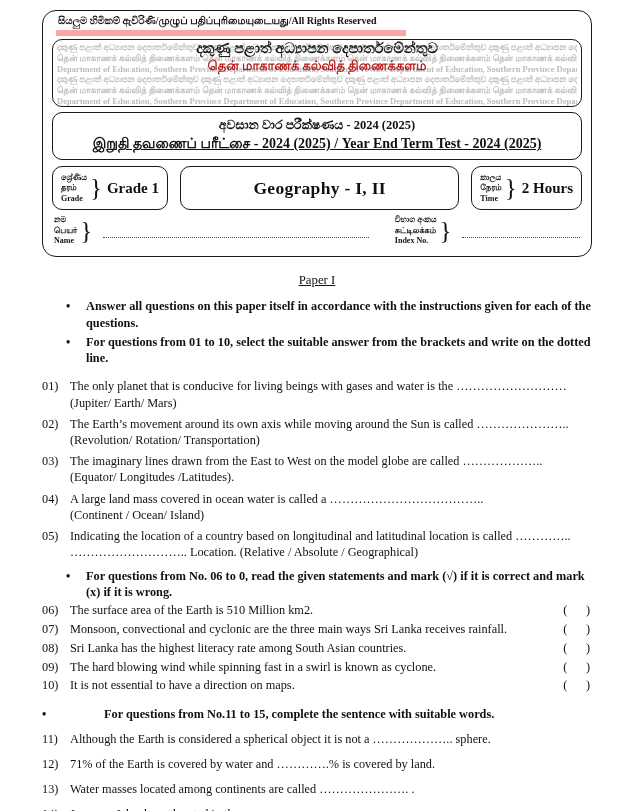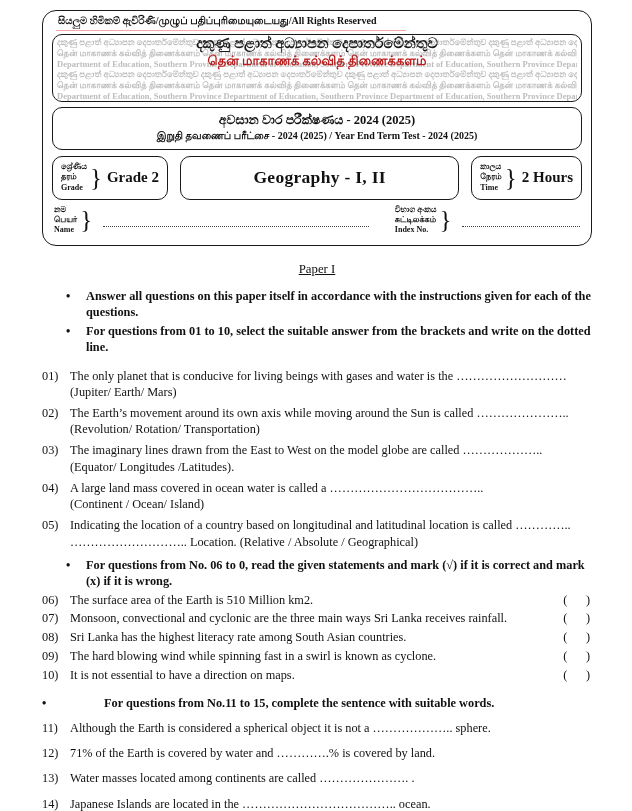--- a/index.html
+++ b/index.html
@@ -9,21 +9,21 @@
     position: relative; font-family: "Liberation Serif", serif; color: #111;
     padding: 10px 40px 0 42px; overflow: hidden;
   }
   
   .outer-box {
     border: 1.6px solid #1a1a1a; border-radius: 14px;
     padding: 3px 9px 9px 9px;
   }
   .rights-line { font-size: 10px; font-weight: bold; padding-left: 4px; }
   .rights-line span {
-    display: inline-block; border-bottom: 1px solid #fca5a5;
+    display: inline-block; border-bottom: 6px solid #fca5a5;
     padding: 1px 30px 2px 2px;
   }
   .dept-box {
     border: 1.6px solid #1a1a1a; border-radius: 10px; margin-top: 3px;
     position: relative; height: 68px; overflow: hidden;
   }
   .wm {
     position: absolute; inset: 0; padding: 2px 4px; color: #bdbdbd;
     font-size: 8.5px; line-height: 10.8px; font-weight: bold;
   }
@@ -34,21 +34,21 @@
     font-weight: bold; line-height: 1.22;
   }
   .dept-si { font-size: 14.5px; color: #1b1b1b; }
   .dept-ta { font-size: 13px;  color: #b91c1c; }
   .dept-en { font-size: 12.5px; color: #000; }
   .exam-box {
     border: 1.6px solid #1a1a1a; border-radius: 10px; margin-top: 5px;
     text-align: center; padding: 3px 4px 5px 4px; line-height: 1.45;
   }
   .exam-si   { font-size: 12.5px; font-weight: bold; }
-  .exam-taen { font-size: 10px; font-weight: bold; }
+  .exam-taen { font-size: 14px; font-weight: bold; text-decoration: underline; }
   .meta-row { display: flex; gap: 12px; margin-top: 6px; }
   .pill {
     border: 1.6px solid #1a1a1a; border-radius: 10px;
     display: flex; align-items: center; padding: 2px 8px; height: 44px;
   }
   .tri-labels { font-size: 8px; font-weight: bold; line-height: 1.3; white-space: nowrap; }
   .brace { font-size: 25px; font-weight: 400; margin: 0 5px 0 3px; }
   .pill-value { font-size: 15px; font-weight: bold; white-space: nowrap; }
   .subject-pill { flex: 1; justify-content: center; }
   .subject-value { font-size: 17.5px; font-weight: bold; letter-spacing: .3px; }
@@ -115,21 +115,21 @@
     </div>
 
     <div class="meta-row">
       <div class="pill">
         <div class="tri-labels">
           <div>ශ්‍රේණිය</div>
           <div>தரம்</div>
           <div>Grade</div>
         </div>
         <span class="brace">}</span>
-        <span class="pill-value">Grade 2</span>
+        <span class="pill-value">Grade 1</span>
       </div>
 
       <div class="pill subject-pill">
         <span class="subject-value">Geography - I, II</span>
       </div>
 
       <div class="pill">
         <div class="tri-labels">
           <div>කාලය</div>
           <div>நேரம்</div>

